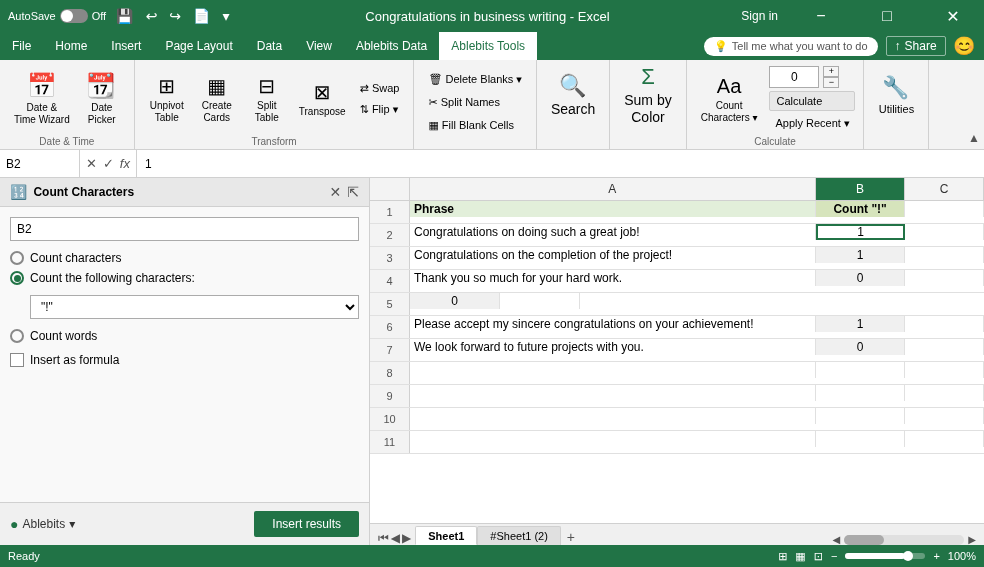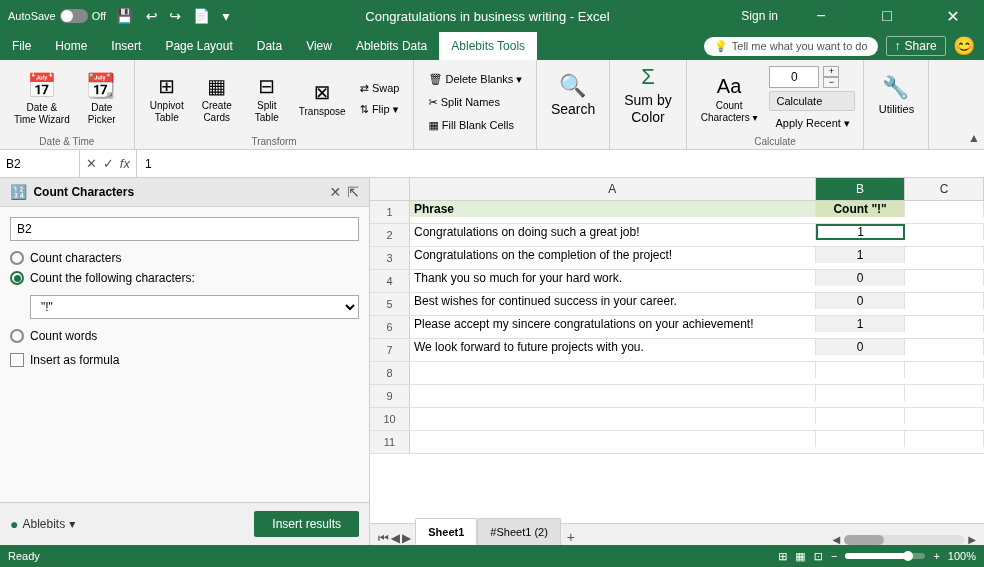--- a/index.html
+++ b/index.html
@@ -340,21 +340,21 @@
       height: 22px;
       background: #f0f0f0;
       border-top: 1px solid #d0d0d0;
       display: flex;
       align-items: flex-end;
       padding-left: 4px;
     }
     .tab-nav { display: flex; align-items: center; gap: 2px; padding: 0 4px; }
     .tab-nav-btn { font-size: 12px; cursor: pointer; color: #555; }
     .sheet-tab {
-      height: 27px;
+      height: 19px;
       padding: 0 12px;
       font-size: 11px;
       cursor: pointer;
       display: flex;
       align-items: center;
       border: 1px solid #d0d0d0;
       border-bottom: none;
       border-radius: 2px 2px 0 0;
       background: #e0e0e0;
     }
@@ -666,21 +666,20 @@
         <div class="cell cell-c"></div>
       </div>
       <div class="sheet-row">
         <div class="row-num">4</div>
         <div class="cell cell-a">Thank you so much for your hard work.</div>
         <div class="cell cell-b count-col" style="justify-content:center;">0</div>
         <div class="cell cell-c"></div>
       </div>
       <div class="sheet-row">
         <div class="row-num">5</div>
-        <div class="cell cell-a">Best wishes for continued success in your career.</div>
         <div class="cell cell-b count-col" style="justify-content:center;">0</div>
         <div class="cell cell-c"></div>
       </div>
       <div class="sheet-row">
         <div class="row-num">6</div>
         <div class="cell cell-a">Please accept my sincere congratulations on your achievement!</div>
         <div class="cell cell-b count-col" style="justify-content:center;">1</div>
         <div class="cell cell-c"></div>
       </div>
       <div class="sheet-row">

